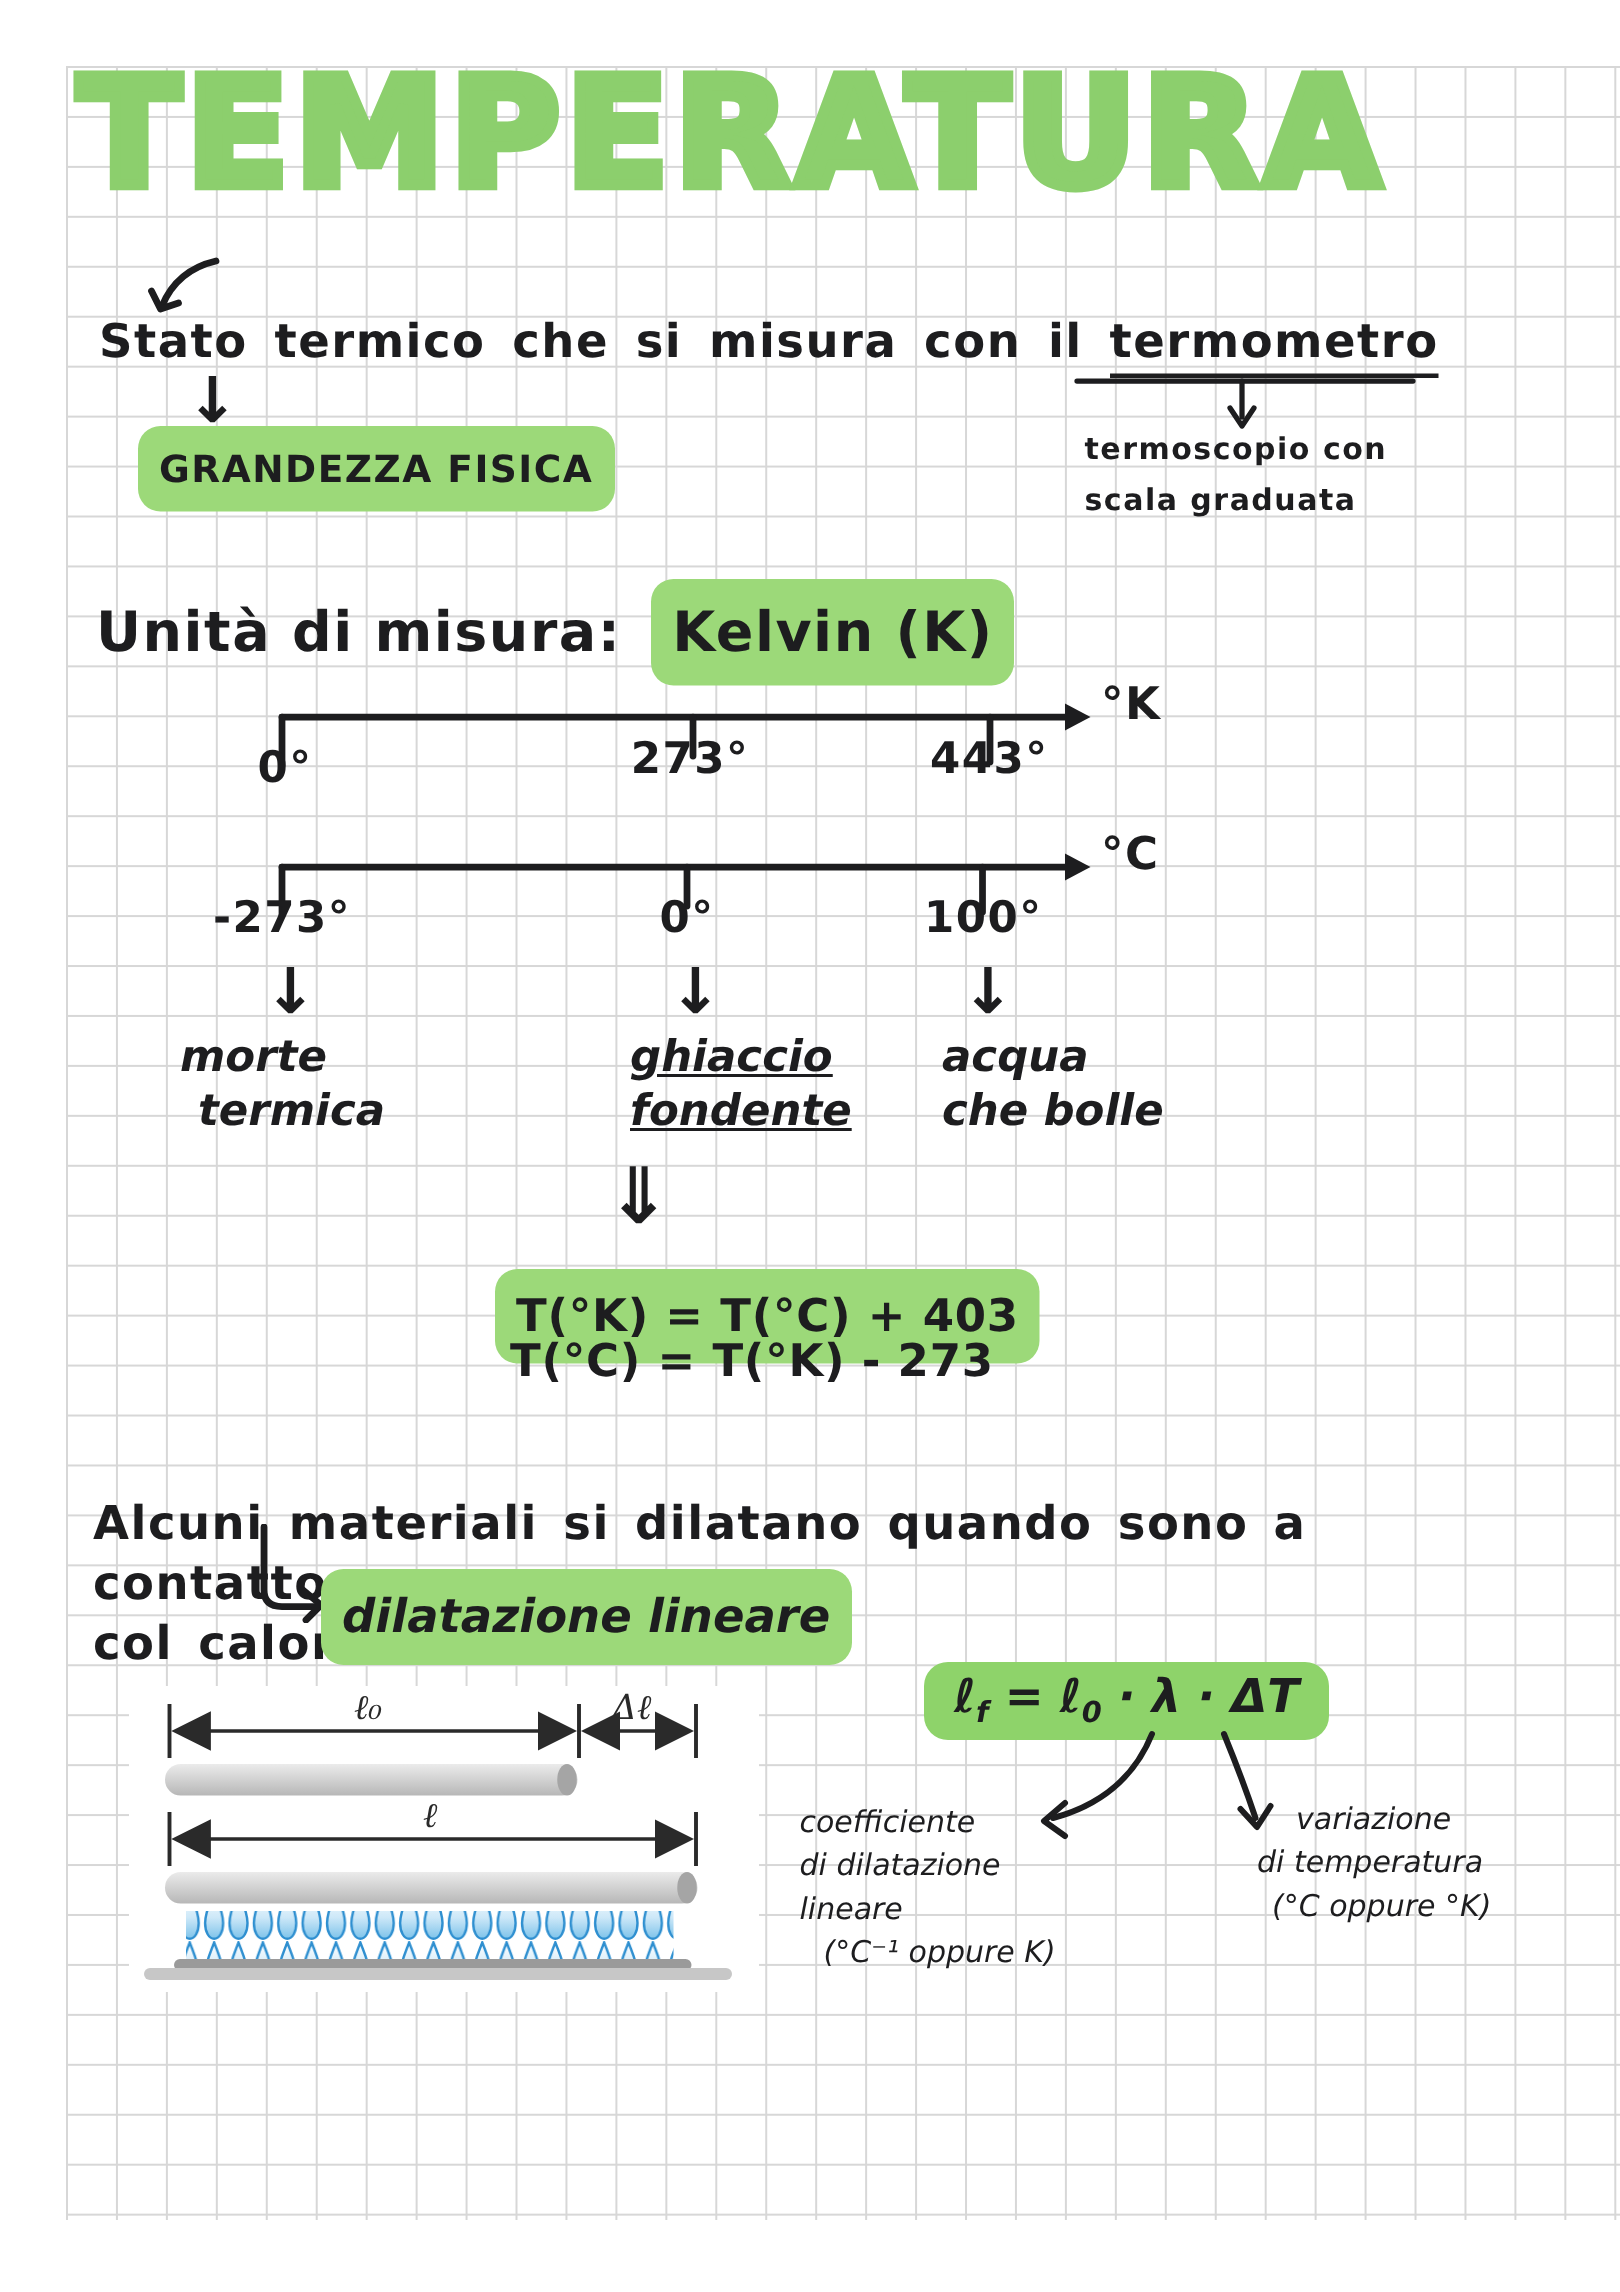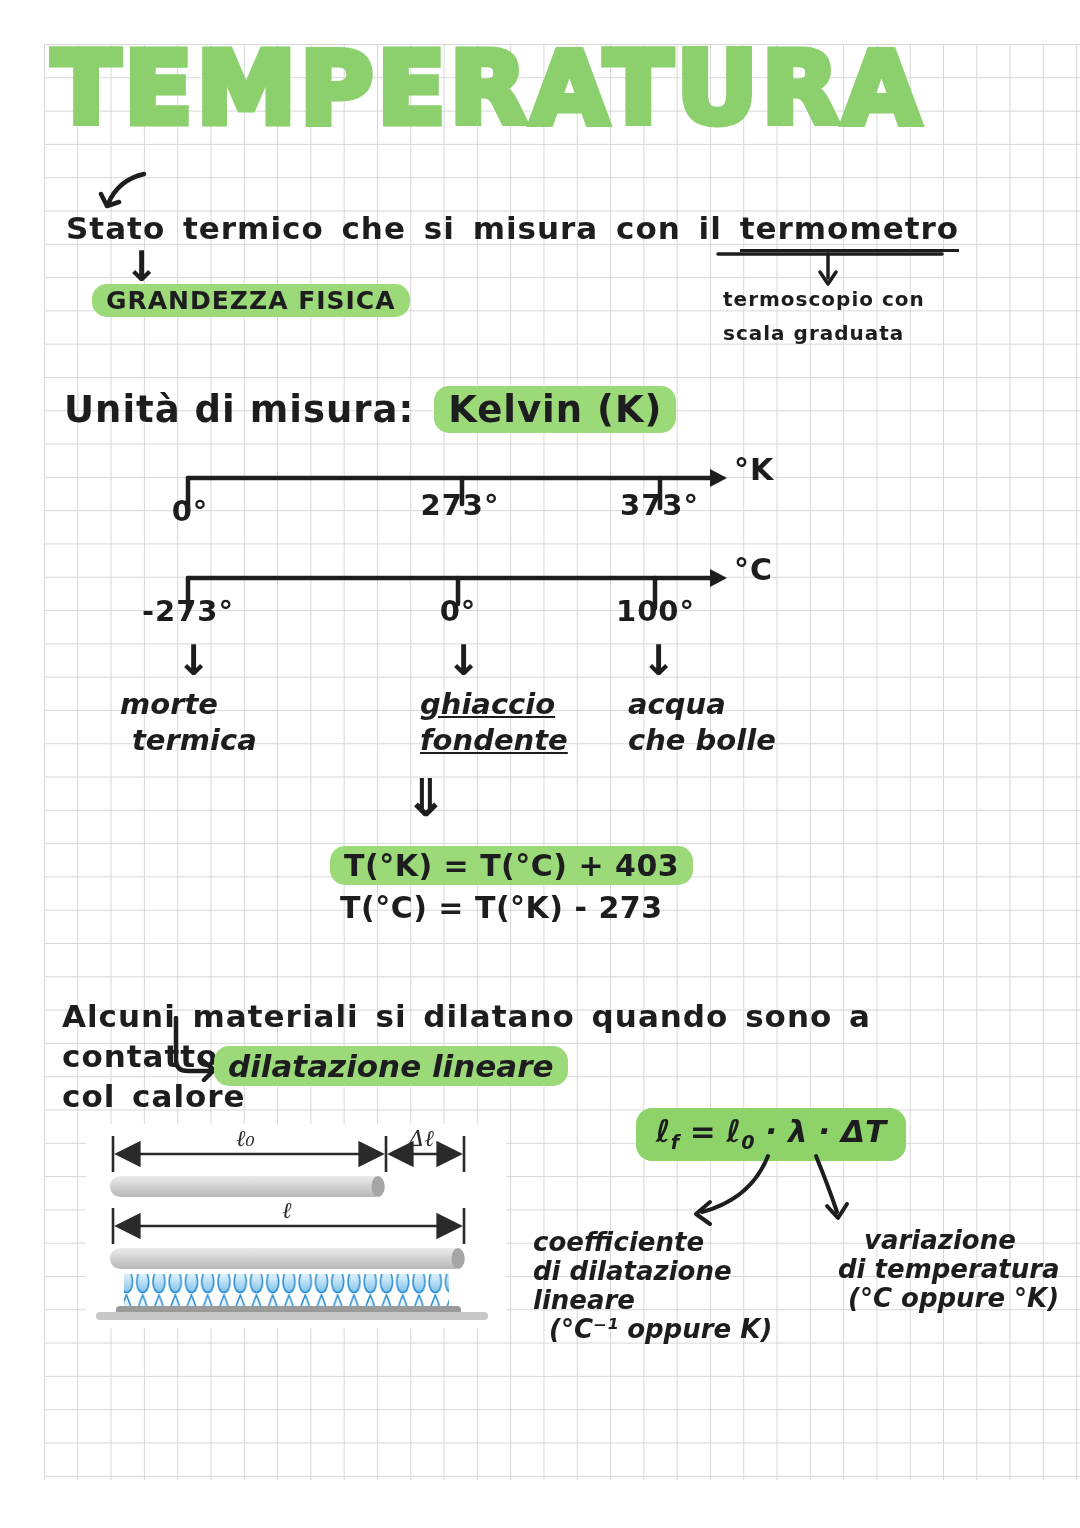--- a/index.html
+++ b/index.html
@@ -32,32 +32,32 @@
     left:52px;top:34px;
     font-size:100px;line-height:1.1;font-weight:700;
     color:var(--title-green);
     -webkit-text-stroke:7px var(--title-green);
     letter-spacing:4px;
     white-space:nowrap;
   }
   .pill{
     background:var(--highlight-green);
     border-radius:15px;
-    padding:2px 14px;
+    padding:14px 14px;
     display:inline-block;
   }
   .sentence{font-size:31px;word-spacing:6px;white-space:nowrap;}
   .underlined{border-bottom:3.5px solid var(--ink);padding-bottom:3px;}
   .axis-tick-label{font-size:29px;text-align:center;white-space:nowrap;}
   .axis-unit{font-size:30px;font-weight:700;}
   .down-arrow{font-size:42px;font-weight:700;line-height:1;}
   .scale-note{font-size:29px;line-height:36px;font-weight:600;}
   .formula{font-size:30px;font-weight:700;white-space:nowrap;letter-spacing:0.5px;}
   .para{font-size:31px;line-height:40px;word-spacing:5px;}
-  .small-note{font-size:26px;line-height:29px;font-weight:700;white-space:nowrap;margin-top:28px;}
+  .small-note{font-size:20px;line-height:29px;font-weight:400;white-space:nowrap;}
   #formula-box{
     background:var(--formula-green);
     border-radius:16px;
     padding:5px 20px 7px 20px;
     font-size:31px;font-weight:700;
     white-space:nowrap;
   }
   #diagram{
     background:#ffffff;
   }
@@ -103,21 +103,21 @@
   <svg class="abs" style="left:180px;top:452px;" width="580" height="64">
     <path d="M8,26 H540" class="stroke-ink" stroke-width="4.5" stroke-linecap="round"></path>
     <path d="M530,17 L547,26 L530,35 Z" fill="#1d1d1f"></path>
     <path d="M8,26 V58" class="stroke-ink" stroke-width="4.5" stroke-linecap="round"></path>
     <path d="M282,26 V52" class="stroke-ink" stroke-width="4.5" stroke-linecap="round"></path>
     <path d="M480,26 V56" class="stroke-ink" stroke-width="4.5" stroke-linecap="round"></path>
   </svg>
   <div class="abs hand axis-unit" style="left:734px;top:452px;">°K</div>
   <div class="abs hand axis-tick-label" style="left:168px;top:494px;width:44px;">0°</div>
   <div class="abs hand axis-tick-label" style="left:415px;top:488px;width:90px;">273°</div>
-  <div class="abs hand axis-tick-label" style="left:612px;top:488px;width:95px;">373°</div>
+  <div class="abs hand axis-tick-label" style="left:612px;top:488px;width:95px;">443°</div>
 
   <svg class="abs" style="left:180px;top:552px;" width="580" height="64">
     <path d="M8,26 H540" class="stroke-ink" stroke-width="4.5" stroke-linecap="round"></path>
     <path d="M530,17 L547,26 L530,35 Z" fill="#1d1d1f"></path>
     <path d="M8,26 V58" class="stroke-ink" stroke-width="4.5" stroke-linecap="round"></path>
     <path d="M278,26 V52" class="stroke-ink" stroke-width="4.5" stroke-linecap="round"></path>
     <path d="M475,26 V56" class="stroke-ink" stroke-width="4.5" stroke-linecap="round"></path>
   </svg>
   <div class="abs hand axis-unit" style="left:734px;top:552px;">°C</div>
   <div class="abs hand axis-tick-label" style="left:128px;top:594px;width:120px;">-273°</div>
@@ -198,21 +198,21 @@
       <rect x="24" y="124" width="355" height="21" rx="10.5" fill="url(#rodGrad)"></rect>
       <ellipse cx="372" cy="134.5" rx="6.5" ry="10.5" fill="#a5a5a5"></ellipse>
 
       <rect x="38" y="150" width="325" height="34" fill="url(#flames)"></rect>
 
       <rect x="30" y="182" width="345" height="8" rx="4" fill="#9a9a9a"></rect>
       <rect x="10" y="188" width="392" height="8" rx="4" fill="#c7c7c7"></rect>
     </svg>
   </div>
 
-  <div id="formula-box" class="abs cursive" style="left:616px;top:1108px;margin-left:20px;">
+  <div id="formula-box" class="abs cursive" style="left:616px;top:1108px;">
     <span>ℓ</span><sub>f</sub><span> = </span><span>ℓ</span><sub>0</sub><span> · λ · ΔT</span>
   </div>
 
   <svg class="abs" style="left:598px;top:1152px;" width="310" height="80">
     <path d="M170,4 C158,34 134,52 104,60" class="stroke-ink" stroke-width="4" stroke-linecap="round"></path>
     <path d="M112,50 L98,62 L112,72" class="stroke-ink" stroke-width="4" stroke-linecap="round" stroke-linejoin="round"></path>
     <path d="M218,4 C227,26 233,42 239,60" class="stroke-ink" stroke-width="4" stroke-linecap="round"></path>
     <path d="M229,54 L240,66 L249,52" class="stroke-ink" stroke-width="4" stroke-linecap="round" stroke-linejoin="round"></path>
   </svg>
 

